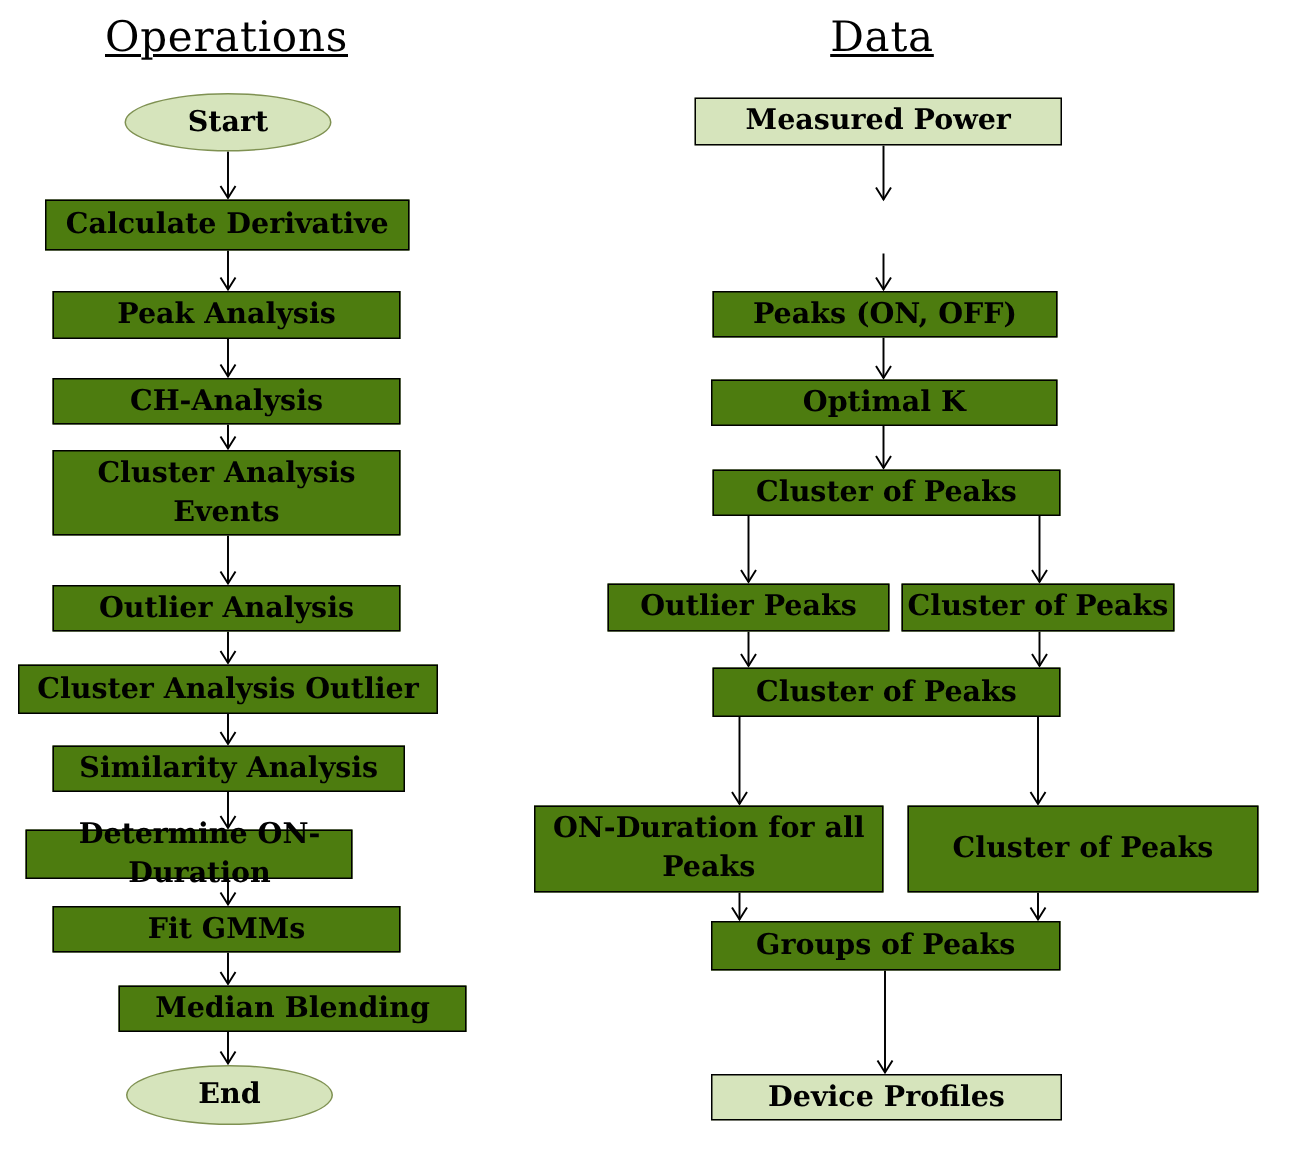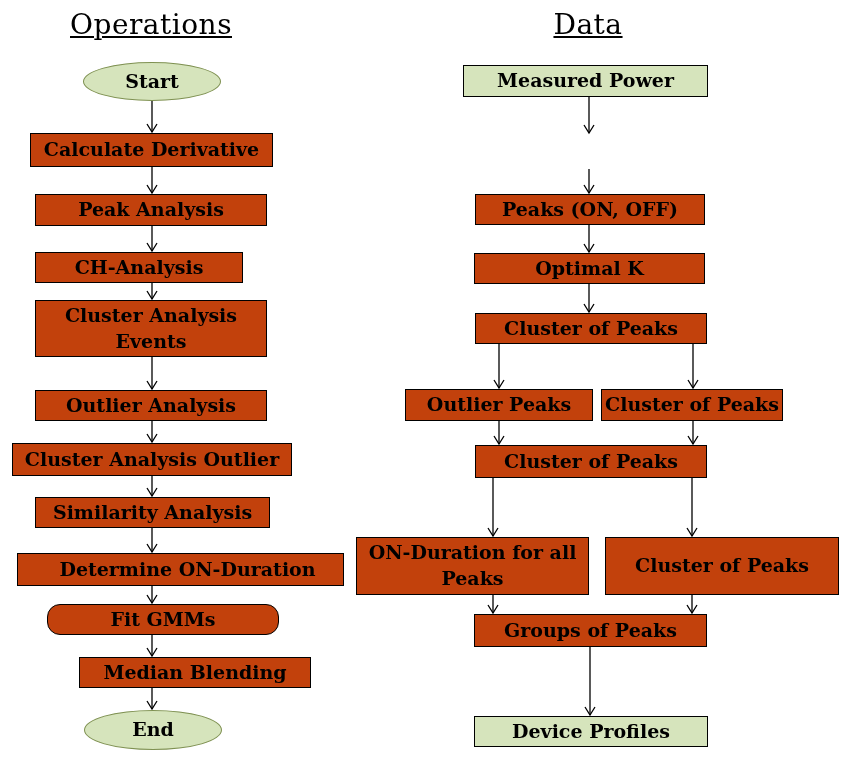--- a/index.html
+++ b/index.html
@@ -27,21 +27,21 @@
     justify-content:center;
     text-align:center;
     font-size:19px;
     font-weight:bold;
     color:#000;
     line-height:1.35;
     white-space:pre-line;
     box-sizing:border-box;
   }
   .box {
-    background:#c2410c;
+    background:#4d7c0f;
     border:1.4px solid var(--box-border, #000);
   }
   .green-box {
     background:var(--terminal-fill, #d6e4bc);
     border:1.4px solid var(--box-border, #000);
   }
   .terminal {
     background:var(--terminal-fill, #d6e4bc);
     border:1.6px solid var(--terminal-border, #7f9152);
     border-radius:50%;
@@ -150,28 +150,28 @@
         <polyline points="585,707 590,715 595,707" fill="none" stroke="#000000" stroke-width="1.3"></polyline>
       </g>
     </svg>
 
   <div class="title" style="left:21px; top:8px; width:260px;">Operations</div>
   <div class="title" style="left:438px; top:8px; width:300px;">Data</div>
 
   <div class="node terminal" style="left:83px; top:62px; width:138px; height:39px;">Start</div>
   <div class="node box" style="left:30px; top:133px; width:243px; height:34px;">Calculate Derivative</div>
   <div class="node box" style="left:35px; top:194px; width:232px; height:32px;">Peak Analysis</div>
-  <div class="node box" style="left:35px; top:252px; width:208px; height:31px;text-align:right;">CH-Analysis</div>
+  <div class="node box" style="left:35px; top:252px; width:232px; height:31px;text-align:right;">CH-Analysis</div>
   <div class="node box" style="left:35px; top:300px; width:232px; height:57px;">Cluster Analysis
 Events</div>
   <div class="node box" style="left:35px; top:390px; width:232px; height:31px;">Outlier Analysis</div>
   <div class="node box" style="left:12px; top:443px; width:280px; height:33px;">Cluster Analysis Outlier</div>
   <div class="node box" style="left:35px; top:497px; width:235px; height:31px;">Similarity Analysis</div>
-  <div class="node box" style="left:17px; top:553px; width:327px; height:33px;padding-left:14px;">Determine ON-Duration</div>
-  <div class="node box" style="left:47px; top:604px; width:232px; height:31px;border-radius:13px;">Fit GMMs</div>
+  <div class="node box" style="left:17px; top:553px; width:218px; height:33px;padding-left:14px;">Determine ON-Duration</div>
+  <div class="node box" style="left:35px; top:604px; width:232px; height:31px;">Fit GMMs</div>
   <div class="node box" style="left:35px; top:657px; width:232px; height:31px;margin-left:44px;">Median Blending</div>
   <div class="node terminal" style="left:84px; top:710px; width:138px; height:40px;">End</div>
 
   <div class="node green-box" style="left:463px; top:65px; width:245px; height:32px;">Measured Power</div>
   <div class="node box" style="left:475px; top:194px; width:230px; height:31px;">Peaks (ON, OFF)</div>
   <div class="node box" style="left:474px; top:253px; width:231px; height:31px;">Optimal K</div>
   <div class="node box" style="left:475px; top:313px; width:232px; height:31px;">Cluster of Peaks</div>
   <div class="node box" style="left:405px; top:389px; width:188px; height:32px;">Outlier Peaks</div>
   <div class="node box" style="left:601px; top:389px; width:182px; height:32px;">Cluster of Peaks</div>
   <div class="node box" style="left:475px; top:445px; width:232px; height:33px;">Cluster of Peaks</div>

